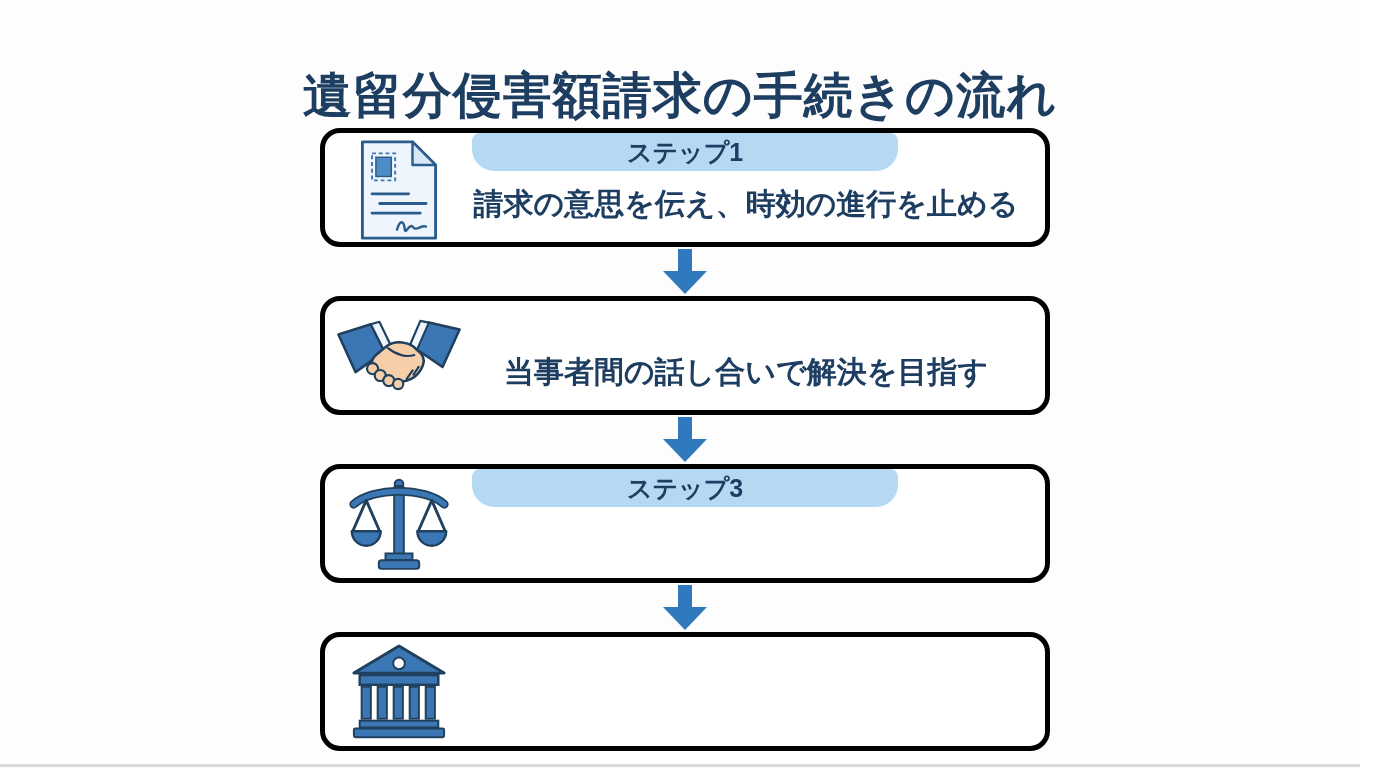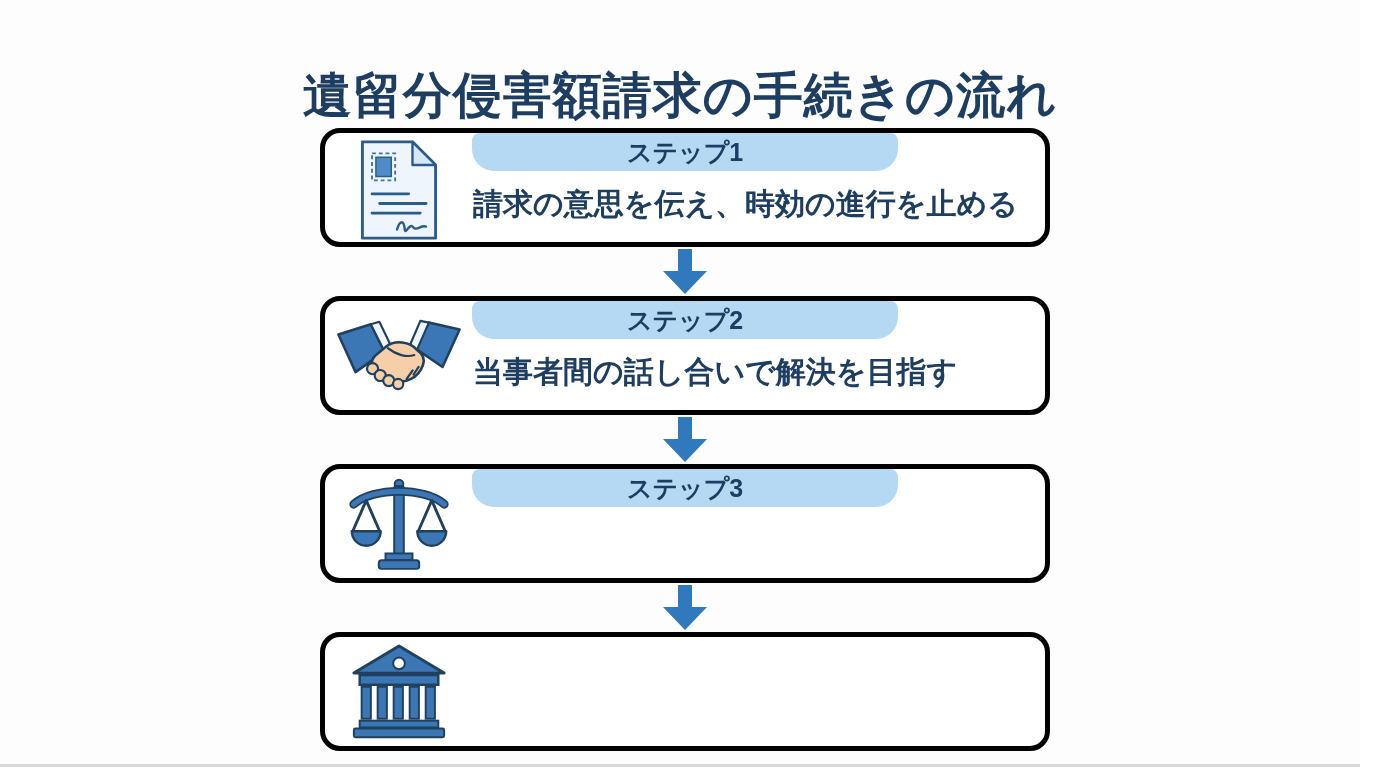--- a/index.html
+++ b/index.html
@@ -36,21 +36,21 @@
     display:flex;align-items:center;justify-content:center;
     font-size:25px;font-weight:700;color:#1d3d61;
   }
   .icon-wrap{
     width:148px;height:100%;
     display:flex;align-items:center;justify-content:center;
     padding-top:4px;box-sizing:border-box;
   }
   .desc{
     flex:1;
-    text-align:left;
+    text-align:center;
     padding-top:34px;padding-right:26px;
     font-size:30px;font-weight:700;color:#1d3d61;
     white-space:nowrap;
   }
   .arrow-row{
     height:49px;
     display:flex;align-items:center;justify-content:center;
   }
   .bottom-strip{
     position:absolute;left:0;bottom:1px;width:100%;height:3px;
@@ -85,23 +85,20 @@
       <div class="desc">請求の意思を伝え、時効の進行を止める</div>
     </div>
 
     <div class="arrow-row">
       <svg width="44" height="45" viewBox="0 0 44 45" aria-hidden="true">
         <polygon points="15,0 29,0 29,22 44,22 22,45 0,22 15,22" fill="#3179bd"></polygon>
       </svg>
     </div>
 
     <div class="step">
-      <div class="banner">
-        <span>ステップ2</span>
-      </div>
       <div class="icon-wrap">
         <svg width="128" height="82" viewBox="0 0 150 95" aria-hidden="true">
           <polygon points="4,20 42,8 58,40 24,64" fill="#3b77b4" stroke="#20405e" stroke-width="3" stroke-linejoin="round"></polygon>
           <polygon points="42,8 52,5 66,34 58,40" fill="#eef5fc" stroke="#20405e" stroke-width="2.5" stroke-linejoin="round"></polygon>
           <polygon points="146,14 110,6 94,36 126,58" fill="#3b77b4" stroke="#20405e" stroke-width="3" stroke-linejoin="round"></polygon>
           <polygon points="110,6 100,4 88,32 96,38" fill="#eef5fc" stroke="#20405e" stroke-width="2.5" stroke-linejoin="round"></polygon>
           <path d="M96,38 C88,28 70,26 60,34 L48,44 C40,51 42,62 50,66 L66,73 C82,80 98,70 103,56 C106,48 102,42 96,38 Z" fill="#f6cfa8" stroke="#20405e" stroke-width="3" stroke-linejoin="round"></path>
           <path d="M62,36 C72,44 84,47 93,44" fill="none" stroke="#20405e" stroke-width="2.5" stroke-linecap="round"></path>
           <circle cx="44" cy="60" r="6.5" fill="#f6cfa8" stroke="#20405e" stroke-width="2.5"></circle>
           <circle cx="53" cy="68" r="6.5" fill="#f6cfa8" stroke="#20405e" stroke-width="2.5"></circle>

